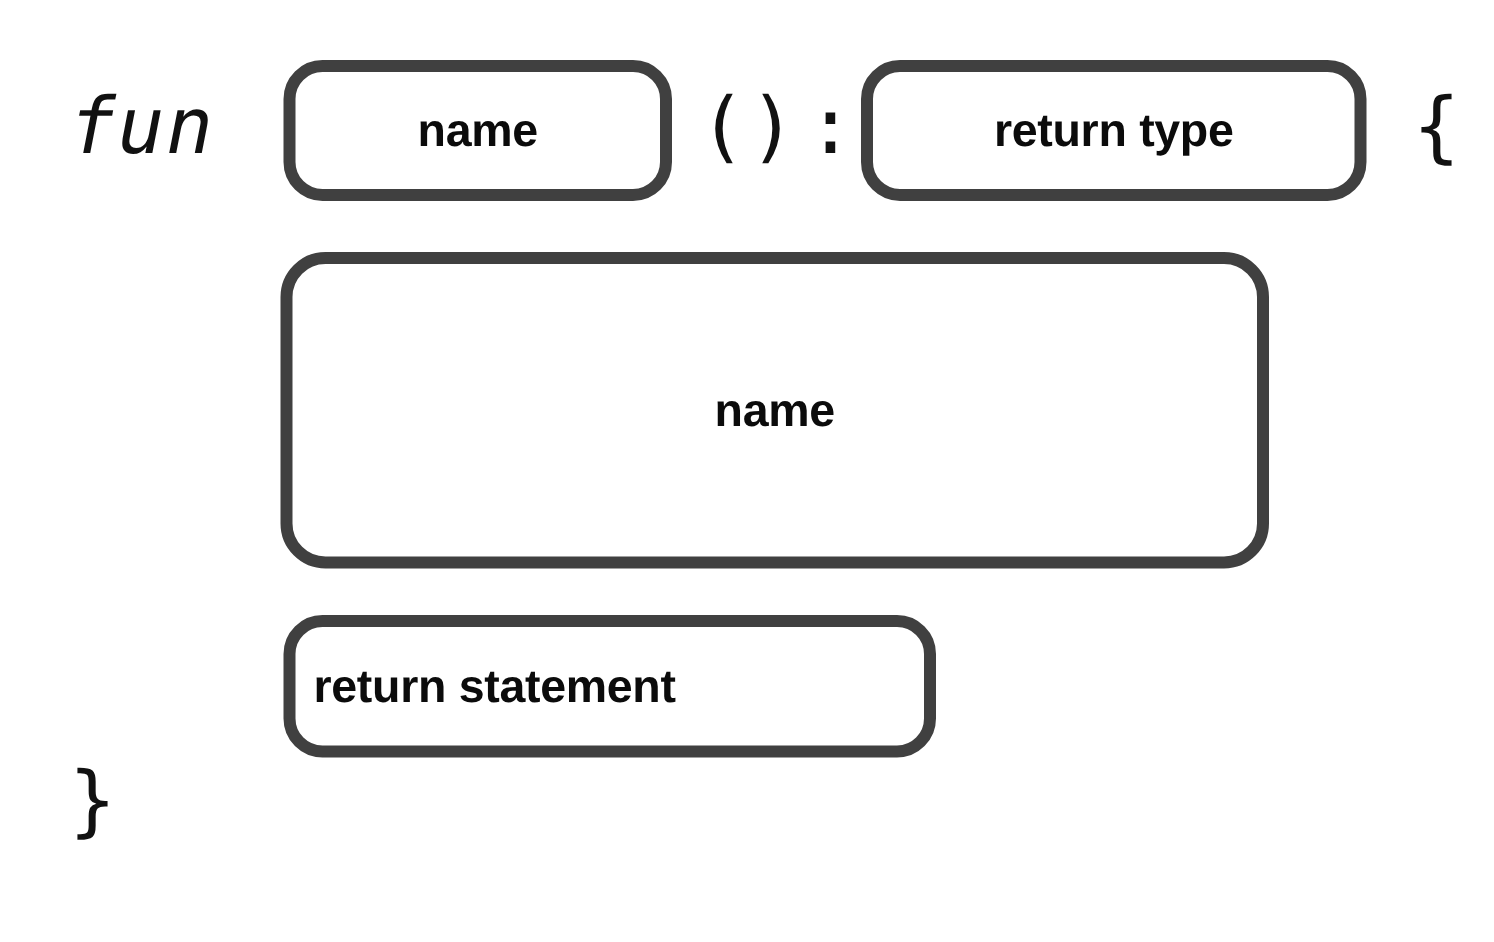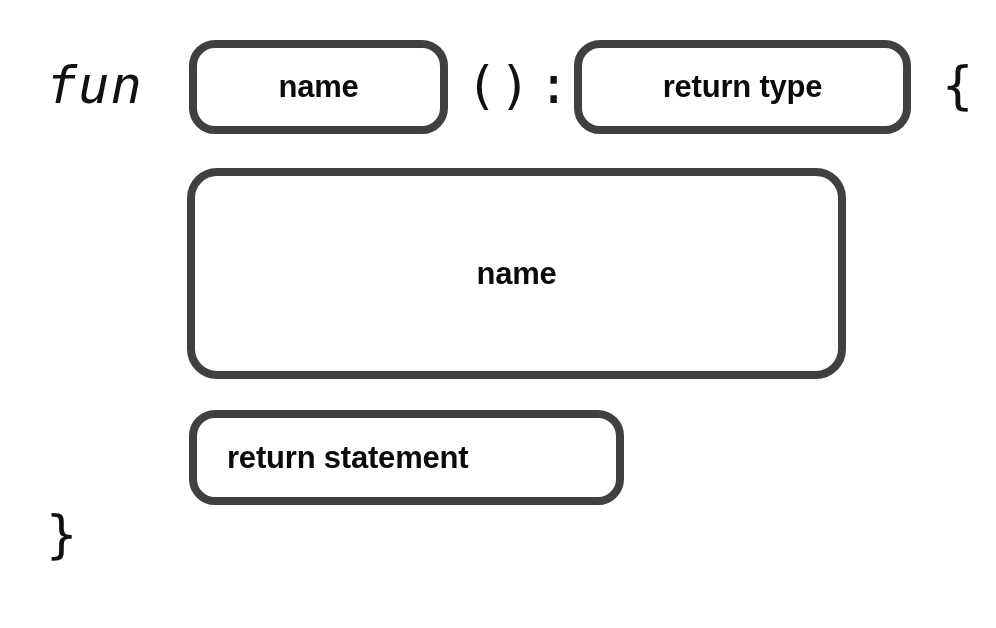--- a/index.html
+++ b/index.html
@@ -80,21 +80,21 @@
     font-size: 31px;
     letter-spacing: -0.2px;
   }
 
   .slot.center {
     justify-content: center;
   }
 
   .slot.left {
     justify-content: flex-start;
-    padding-left: 30px;
+    padding-left: 12px;
   }
 
   #slot-name {
     left: 189px;
     top: 40px;
     width: 259px;
     height: 94px;
   }
 
   #slot-return-type {

